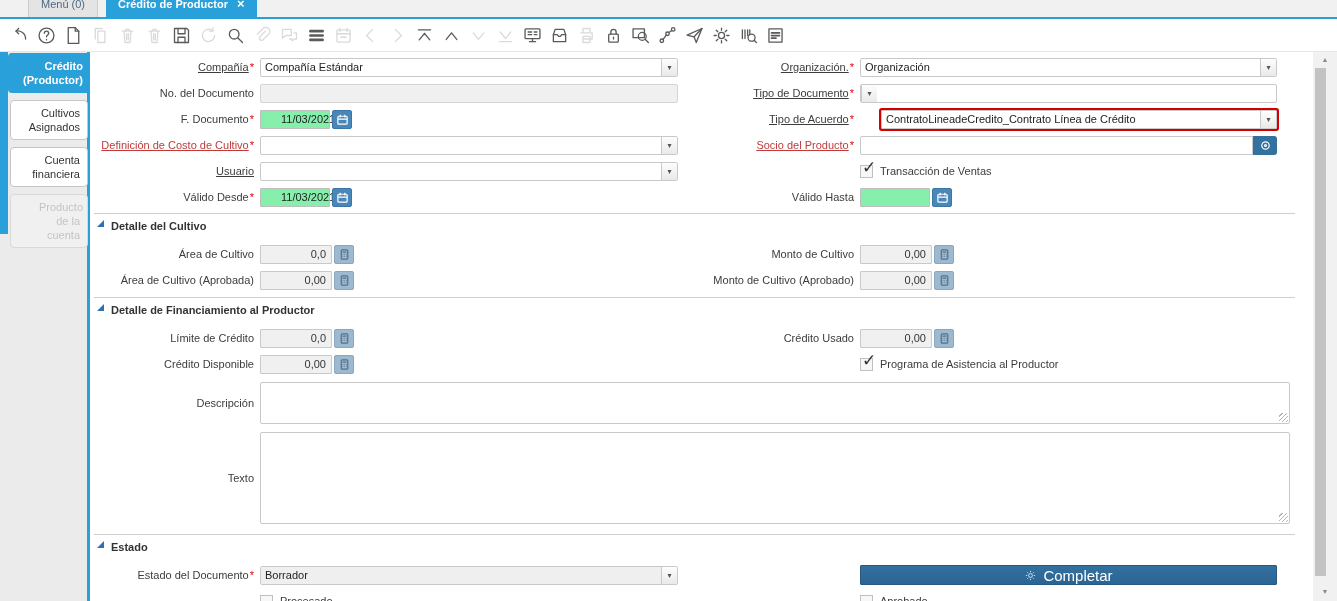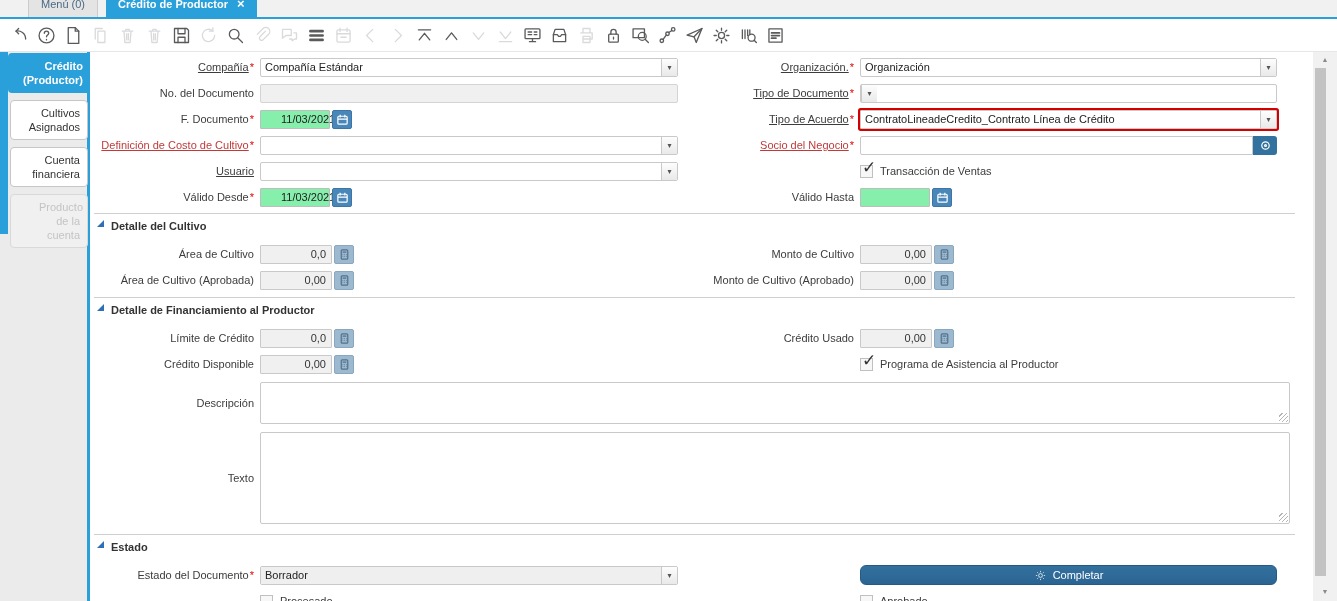--- a/index.html
+++ b/index.html
@@ -46,21 +46,21 @@
   .lbl { color:#3c3c3c; }
   .zoomable { text-decoration:underline; cursor:pointer; }
   .lbl.redlbl { color:#c03a3a; }
   .req { color:#e00000; margin-left:1px; }
 
   .combo { flex:1; display:flex; height:19px; border:1px solid #c9c9c9; background:#fff; border-radius:2px; overflow:hidden; }
   .combo .val { flex:1; padding:0 4px; line-height:17px; color:#222; white-space:nowrap; overflow:hidden; }
   .combo .arrow { width:16px; border-left:1px solid #c9c9c9; background:linear-gradient(#fdfdfd,#e9e9e9);
                   display:flex; align-items:center; justify-content:center; font-size:8px; color:#555; cursor:pointer; }
   .combo.gray .val { background:#efefef; }
-  .red-outline { box-shadow:0 0 0 2px #d40000; border-radius:1px; }
+  .red-outline { box-shadow:0 0 0 2px #d40000; border-radius:1px;margin-left:21px; }
 
   .txt-ro { flex:1; height:19px; border:1px solid #d4d4d4; background:#f0f0f0; border-radius:2px; }
 
   .datebox { width:70px; height:19px; border:1px solid #bdbdbd; background:#86efac; padding:0 20px; line-height:17px; color:#222; border-radius:1px; }
   .sqbtn { width:20px; height:19px; margin-left:2px; border-radius:2px; display:flex; align-items:center;
            justify-content:center; cursor:pointer; flex:none; }
   .calbtn { background:#4a87b9; border:1px solid #3d76a6; }
   .calcbtn { background:#9db9d0; border:1px solid #89a7bf; }
   .sqbtn svg { stroke:#fff; fill:none; stroke-width:1.3; }
   .calcbtn svg { stroke:#51718c; }
@@ -83,22 +83,22 @@
            font-weight:bold; color:#333; cursor:pointer; }
   .tri { width:0; height:0; border-left:7px solid transparent; border-bottom:7px solid #2e6fb5; }
 
   .ta-wrap { position:relative; flex:1; margin-right:23px; display:flex; }
   .ta-wrap textarea { flex:1; border:1px solid #c9c9c9; border-radius:2px; resize:none; outline:none;
                       font-family:"Liberation Sans",sans-serif; font-size:11px; padding:3px 5px; color:#222; }
   .grip { position:absolute; right:2px; bottom:2px; width:9px; height:9px;
           background:repeating-linear-gradient(135deg, transparent 0 2px, #b5b5b5 2px 3px); }
 
   .complete-btn { flex:1; height:20px; background:linear-gradient(#33719f,#2b6492); border:1px solid #265a85;
-                  border-radius:6px; color:#fff; display:flex; align-items:center; justify-content:center;
-                  gap:6px; font-size:11px; cursor:pointer; }
+                  border-radius:1px; color:#fff; display:flex; align-items:center; justify-content:center;
+                  gap:6px; font-size:15px; cursor:pointer; }
   .complete-btn svg { stroke:#fff; fill:none; stroke-width:1.4; }
 
   
   .scrollzone { position:absolute; right:0; top:52px; width:24px; height:549px; background:#f1f1f1; }
   .scroll-arrow { position:absolute; left:0; width:24px; text-align:center; font-size:7px; color:#8a8a8a; cursor:pointer; }
   .scroll-thumb { position:absolute; left:2px; top:16px; width:11px; height:508px; background:#c3c3c3; cursor:pointer; }
 </style>
 </head>
 <body>
 
@@ -347,21 +347,21 @@
     </div>
 
     <div class="frow">
       <div class="c1l"><span class="lbl zoomable redlbl">Definición de Costo de Cultivo</span><span class="req">*</span></div>
       <div class="c1f">
         <div class="combo">
           <div class="val"></div>
           <div class="arrow">▾</div>
         </div>
       </div>
-      <div class="c2l"><span class="lbl zoomable redlbl">Socio del Negocio</span><span class="req">*</span></div>
+      <div class="c2l"><span class="lbl zoomable redlbl">Socio del Producto</span><span class="req">*</span></div>
       <div class="c2f">
         <div class="bpbox"></div>
         <div class="bpbtn">
           <svg viewBox="0 0 14 14" width="13" height="13">
               <circle cx="7" cy="7" r="4"></circle>
               <circle cx="7" cy="7" r="1"></circle>
             </svg>
         </div>
       </div>
     </div>

